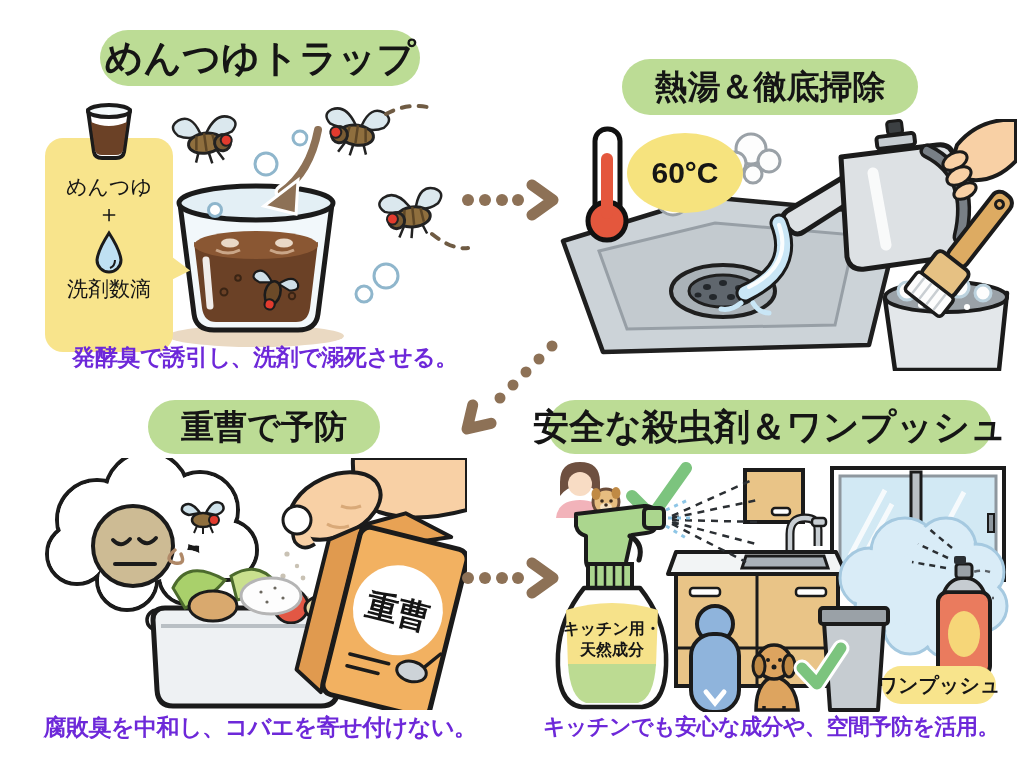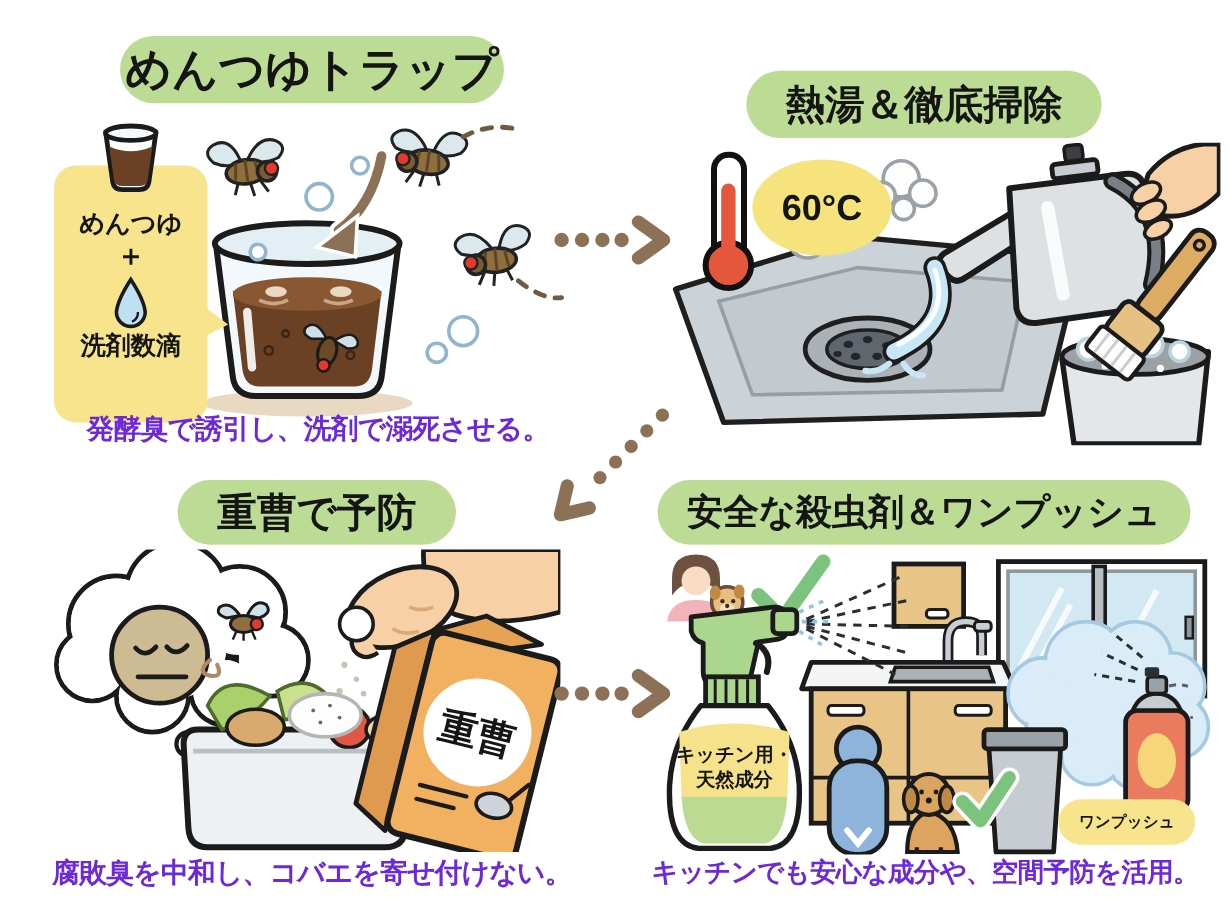--- a/index.html
+++ b/index.html
@@ -13,33 +13,33 @@
     display:flex;align-items:center;justify-content:center;
     font-weight:700;color:#151515;white-space:nowrap;
   }
   .caption{
     position:absolute;font-weight:700;font-size:23px;color:#6d28d9;
     text-align:center;white-space:nowrap;letter-spacing:-0.5px;
   }
   .bubble{
     position:absolute;background:var(--bubble-yellow,#f8e48c);border-radius:18px;
     display:flex;flex-direction:column;align-items:center;
-    font-weight:700;color:#151515;
+    font-weight:400;color:#151515;
   }
   .bubble:after{
     content:"";position:absolute;right:-17px;top:120px;width:0;height:0;
     border-top:11px solid transparent;border-bottom:14px solid transparent;
     border-left:20px solid var(--bubble-yellow,#f8e48c);transform:rotate(8deg);
   }
   .bubble .t{font-size:21px;line-height:1.2;}
   .bubble .plus{font-size:24px;line-height:1.1;margin:2px 0;}
   .push-pill{
     position:absolute;background:var(--bubble-yellow,#f8e48c);border-radius:19px;
     display:flex;align-items:center;justify-content:center;
-    font-weight:700;font-size:13px;color:#151515;white-space:nowrap;text-align:right;
+    font-weight:700;font-size:20px;color:#151515;white-space:nowrap;text-align:right;
   }
   svg{display:block;}
   svg text{font-family:"Liberation Sans","DejaVu Sans",sans-serif;font-weight:700;fill:#151515;}
   .abs{position:absolute;}
 </style>
 </head>
 <body>
 
 <div class="stage">
 
@@ -319,21 +319,21 @@
           <line x1="40" y1="36" x2="52" y2="20" stroke="#1b1b1b" stroke-width="3.5" stroke-linecap="round"></line>
         </g>
         <path d="M-36,42 H4 M-36,54 H-4" stroke="#1b1b1b" stroke-width="3.5" stroke-linecap="round"></path>
       </g>
     </svg>
 
     <div class="caption" style="left:40px;top:322px;width:440px;">腐敗臭を中和し、コバエを寄せ付けない。</div>
   </div>
 
   <div class="panel" style="left:524px;top:390px;width:500px;height:375px;">
-    <div class="pill" style="left:24px;top:10px;width:444px;height:54px;font-size:30px;">
+    <div class="pill" style="left:24px;top:10px;width:444px;height:54px;font-size:36px;">
       <span>安全な殺虫剤＆ワンプッシュ</span>
     </div>
 
     <svg class="abs" style="left:16px;top:66px;" width="472" height="256" viewBox="0 0 472 256">
 
       <g>
         <rect x="292" y="12" width="172" height="112" fill="#ffffff" stroke="#1b1b1b" stroke-width="4"></rect>
         <rect x="300" y="20" width="72" height="96" fill="#d2e9f4" stroke="#8e979e" stroke-width="3"></rect>
         <rect x="380" y="20" width="76" height="96" fill="#d2e9f4" stroke="#8e979e" stroke-width="3"></rect>
         <rect x="371" y="16" width="10" height="104" fill="#b9bfc4" stroke="#1b1b1b" stroke-width="3"></rect>

